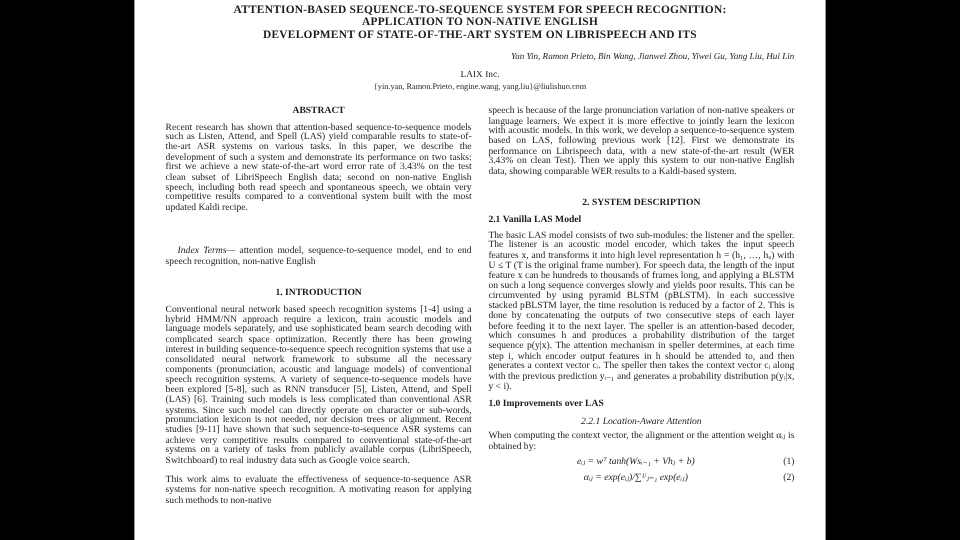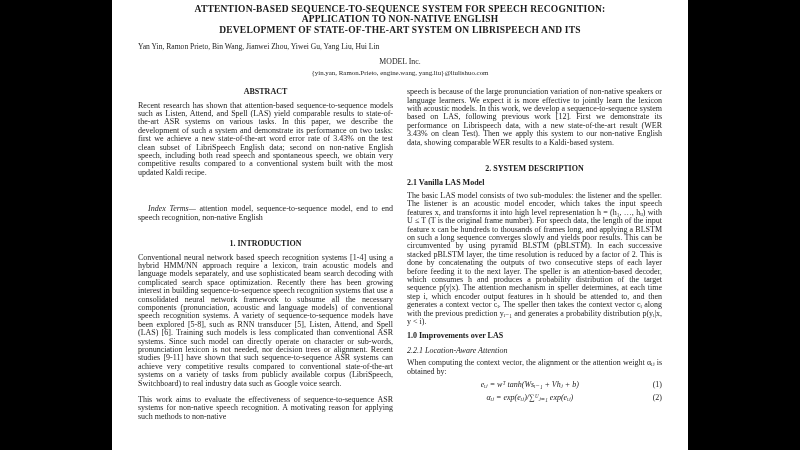--- a/index.html
+++ b/index.html
@@ -25,21 +25,22 @@
     color: #1b1b1b;
   }
   .title {
     font-weight: bold;
     text-align: center;
     font-size: 9.5px;
     line-height: 10.4px;
     letter-spacing: 0.2px;
   }
   .authors {
-    text-align: left;
+    text-align: right;
+    font-style: italic;
     font-size: 7.6px;
     margin-top: 7px;
   }
   .affil {
     text-align: center;
     font-size: 7.8px;
     margin-top: 6px;
   }
   .emails {
     text-align: center;
@@ -66,21 +67,21 @@
     margin: 0 0 5px 0;
   }
   .h-center.spaced { margin-top: 18px; }
   .h-sub {
     font-weight: bold;
     text-align: left;
     margin: 6px 0 4px 0;
   }
   .h-subsub {
     font-style: italic;
-    text-align: left;
+    text-align: center;
     margin: 6px 0 4px 0;
   }
   p.para { margin: 0; }
   p.para.gap { margin-top: 8px; }
   .indexterms {
     margin-top: 28px !important;
     text-indent: 10px;
   }
   .it-label { font-weight: normal; font-style: italic; }
   .eq {
@@ -104,21 +105,21 @@
 <div class="stage">
   <div class="page">
 
     <header>
       <div class="title">
         <div>ATTENTION-BASED SEQUENCE-TO-SEQUENCE SYSTEM FOR SPEECH RECOGNITION:</div>
         <div>APPLICATION TO NON-NATIVE ENGLISH</div>
         <div>DEVELOPMENT OF STATE-OF-THE-ART SYSTEM ON LIBRISPEECH AND ITS</div>
       </div>
       <div class="authors">Yan Yin, Ramon Prieto, Bin Wang, Jianwei Zhou, Yiwei Gu, Yang Liu, Hui Lin</div>
-      <div class="affil">MODEL Inc.</div>
+      <div class="affil">LAIX Inc.</div>
       <div class="emails">{yin.yan, Ramon.Prieto, engine.wang, yang.liu}@liulishuo.com</div>
     </header>
 
     <div class="cols">
 
       <div class="col">
         <div class="h-center">ABSTRACT</div>
         <p class="para">Recent research has shown that attention-based sequence-to-sequence models such as Listen, Attend, and Spell (LAS) yield comparable results to state-of-the-art ASR systems on various tasks. In this paper, we describe the development of such a system and demonstrate its performance on two tasks: first we achieve a new state-of-the-art word error rate of 3.43% on the test clean subset of LibriSpeech English data; second on non-native English speech, including both read speech and spontaneous speech, we obtain very competitive results compared to a conventional system built with the most updated Kaldi recipe.</p>
         <p class="para indexterms"><span class="it-label">Index Terms—</span><span> attention model, sequence-to-sequence model, end to end speech recognition, non-native English</span></p>
         <div class="h-center spaced">1. INTRODUCTION</div>

